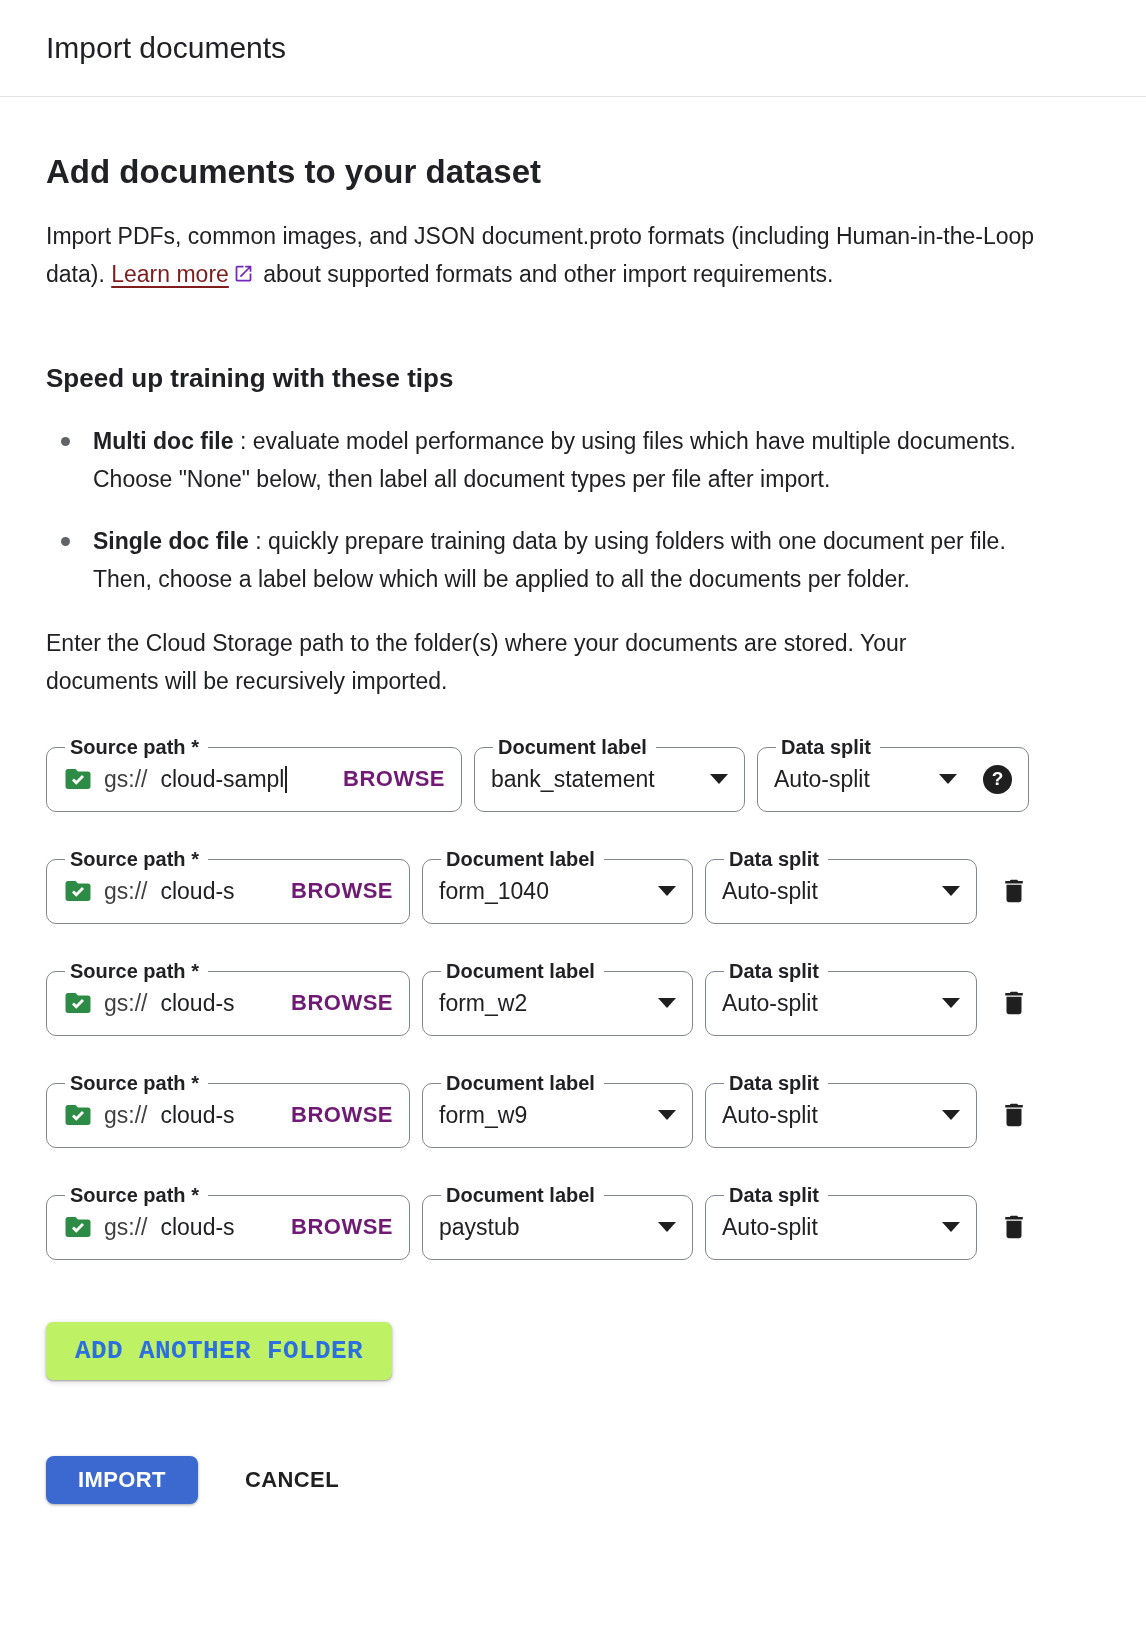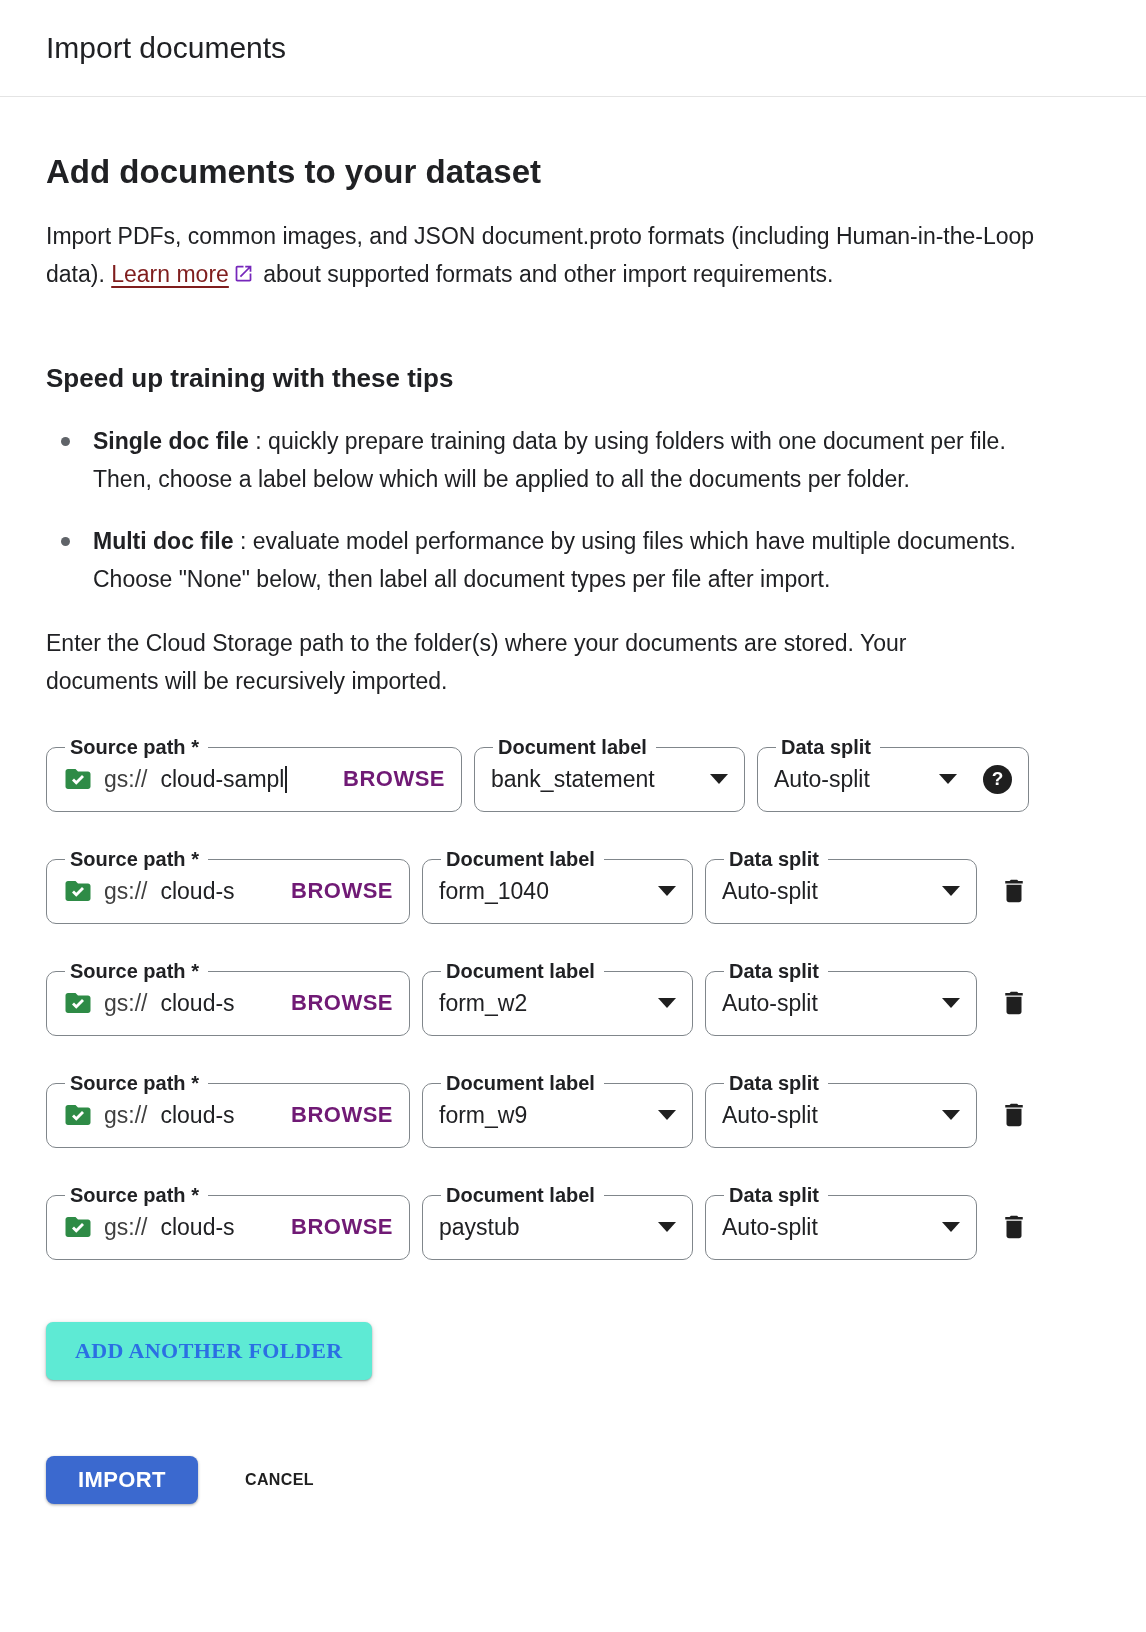--- a/index.html
+++ b/index.html
@@ -115,64 +115,64 @@
     background: none; border: none; cursor: pointer;
     margin-left: 21px; margin-top: 28px;
     width: 32px; height: 32px; padding: 0;
   }
   .trash-btn svg { width: 30px; height: 30px; fill: #1f1f1f; }
 
   
   .add-folder-btn {
     margin-top: 26px;
     height: 58px; padding: 0 29px;
-    background: #5eead4;
+    background: #bef264;
     border: none; border-radius: 7px;
     box-shadow: 0 1px 2px rgba(0,0,0,0.3), 0 2px 6px rgba(0,0,0,0.15);
-    font-family: Liberation Serif, serif;
-    font-size: 22px; font-weight: 700; letter-spacing: 0.4px;
+    font-family: Liberation Mono, monospace;
+    font-size: 26px; font-weight: 700; letter-spacing: 0.4px;
     color: #2b6fe3; cursor: pointer;
   }
   .actions { margin-top: 76px; display: flex; align-items: center; }
   .import-btn {
     height: 48px; padding: 0 32px;
     background: #3b69cf;
     border: none; border-radius: 8px;
     box-shadow: 0 1px 3px rgba(0,0,0,0.35);
     font-family: "Liberation Sans", sans-serif;
     font-size: 22px; font-weight: 700; letter-spacing: 0.4px;
     color: #ffffff; cursor: pointer;
   }
   .cancel-btn {
     margin-left: 47px;
     background: none; border: none; cursor: pointer;
     font-family: "Liberation Sans", sans-serif;
-    font-size: 16px; font-weight: 700; letter-spacing: 0.4px;
+    font-size: 22px; font-weight: 700; letter-spacing: 0.4px;
     color: #1f1f1f;
   }
 </style>
 </head>
 <body>
 
 <header class="app-header">
   <h1>Import documents</h1>
 </header>
 
 <main class="content">
 
   <h2 class="page-title">Add documents to your dataset</h2>
 
   <p class="intro"><span>Import PDFs, common images, and JSON document.proto formats (including Human-in-the-Loop data). </span><a class="learn-more">Learn more</a><svg class="ext-icon" viewBox="0 0 24 24">
         <path fill="#7627bb" d="M19 19H5V5h7V3H5c-1.11 0-2 .9-2 2v14c0 1.1.89 2 2 2h14c1.1 0 2-.9 2-2v-7h-2v7zM14 3v2h3.59l-9.83 9.83 1.41 1.41L19 6.41V10h2V3h-7z"></path>
       </svg><span> about supported formats and other import requirements.</span></p>
 
   <h3 class="tips-heading">Speed up training with these tips</h3>
   <ul class="tips-list">
+    <li><span class="tip-term">Multi doc file</span><span> : evaluate model performance by using files which have multiple documents. Choose "None" below, then label all document types per file after import.</span></li>
     <li><span class="tip-term">Single doc file</span><span> : quickly prepare training data by using folders with one document per file. Then, choose a label below which will be applied to all the documents per folder.</span></li>
-    <li><span class="tip-term">Multi doc file</span><span> : evaluate model performance by using files which have multiple documents. Choose "None" below, then label all document types per file after import.</span></li>
   </ul>
 
   <p class="source-desc">Enter the Cloud Storage path to the folder(s) where your documents are stored. Your documents will be recursively imported.</p>
 
   <div class="import-form">
 
     <div class="form-row">
       <fieldset class="field source-field">
         <legend>Source path *</legend>
         <div class="field-content">

